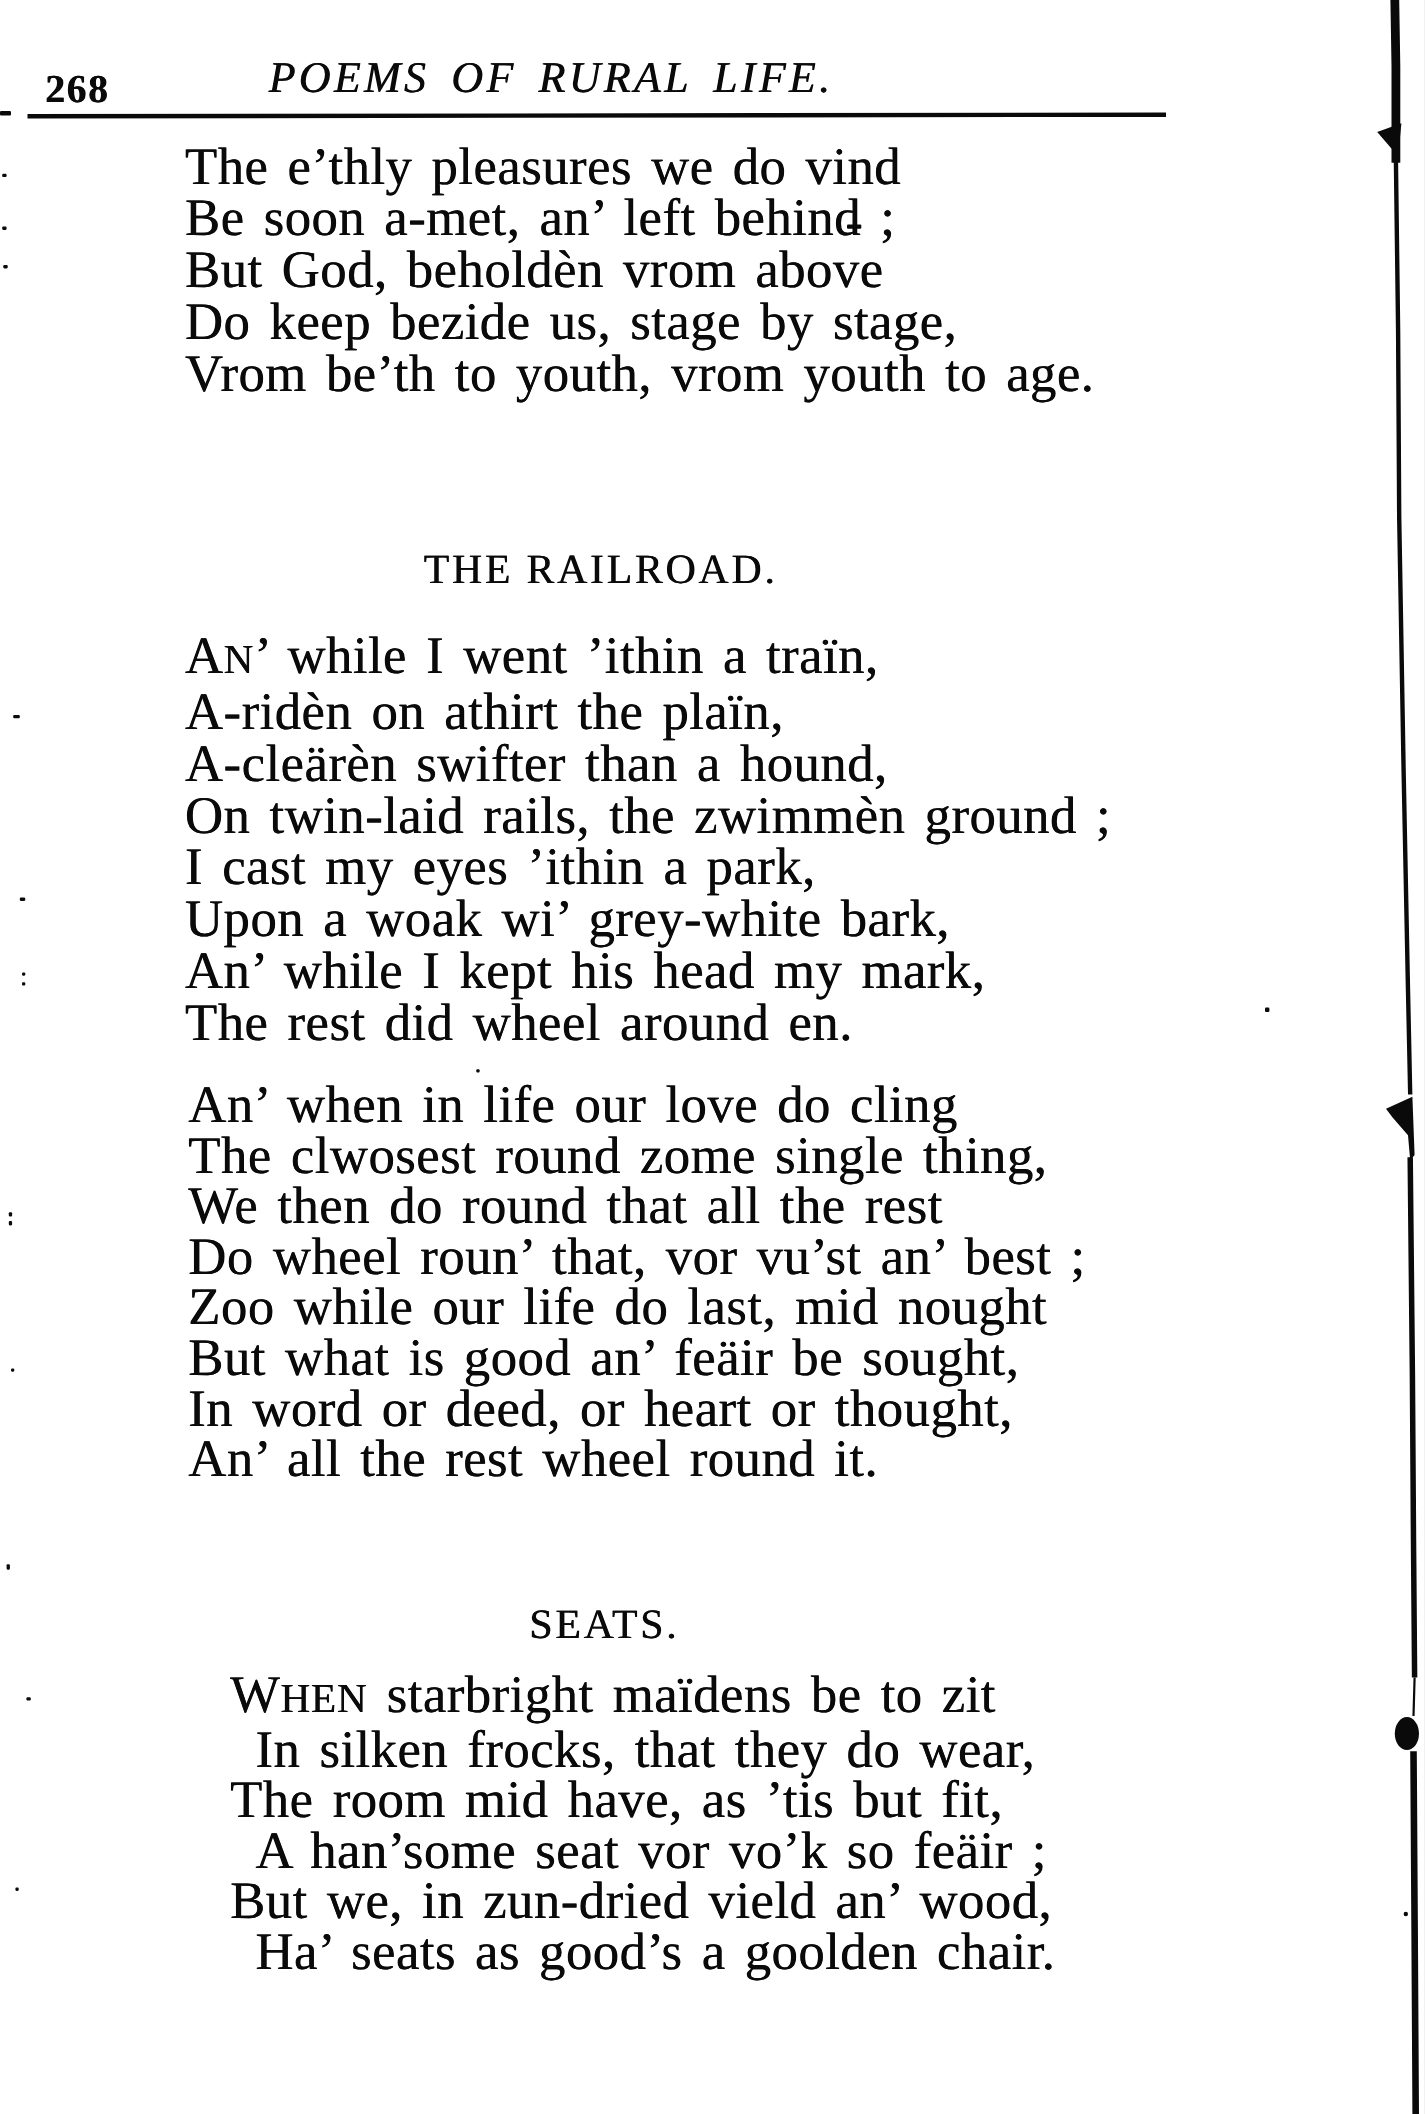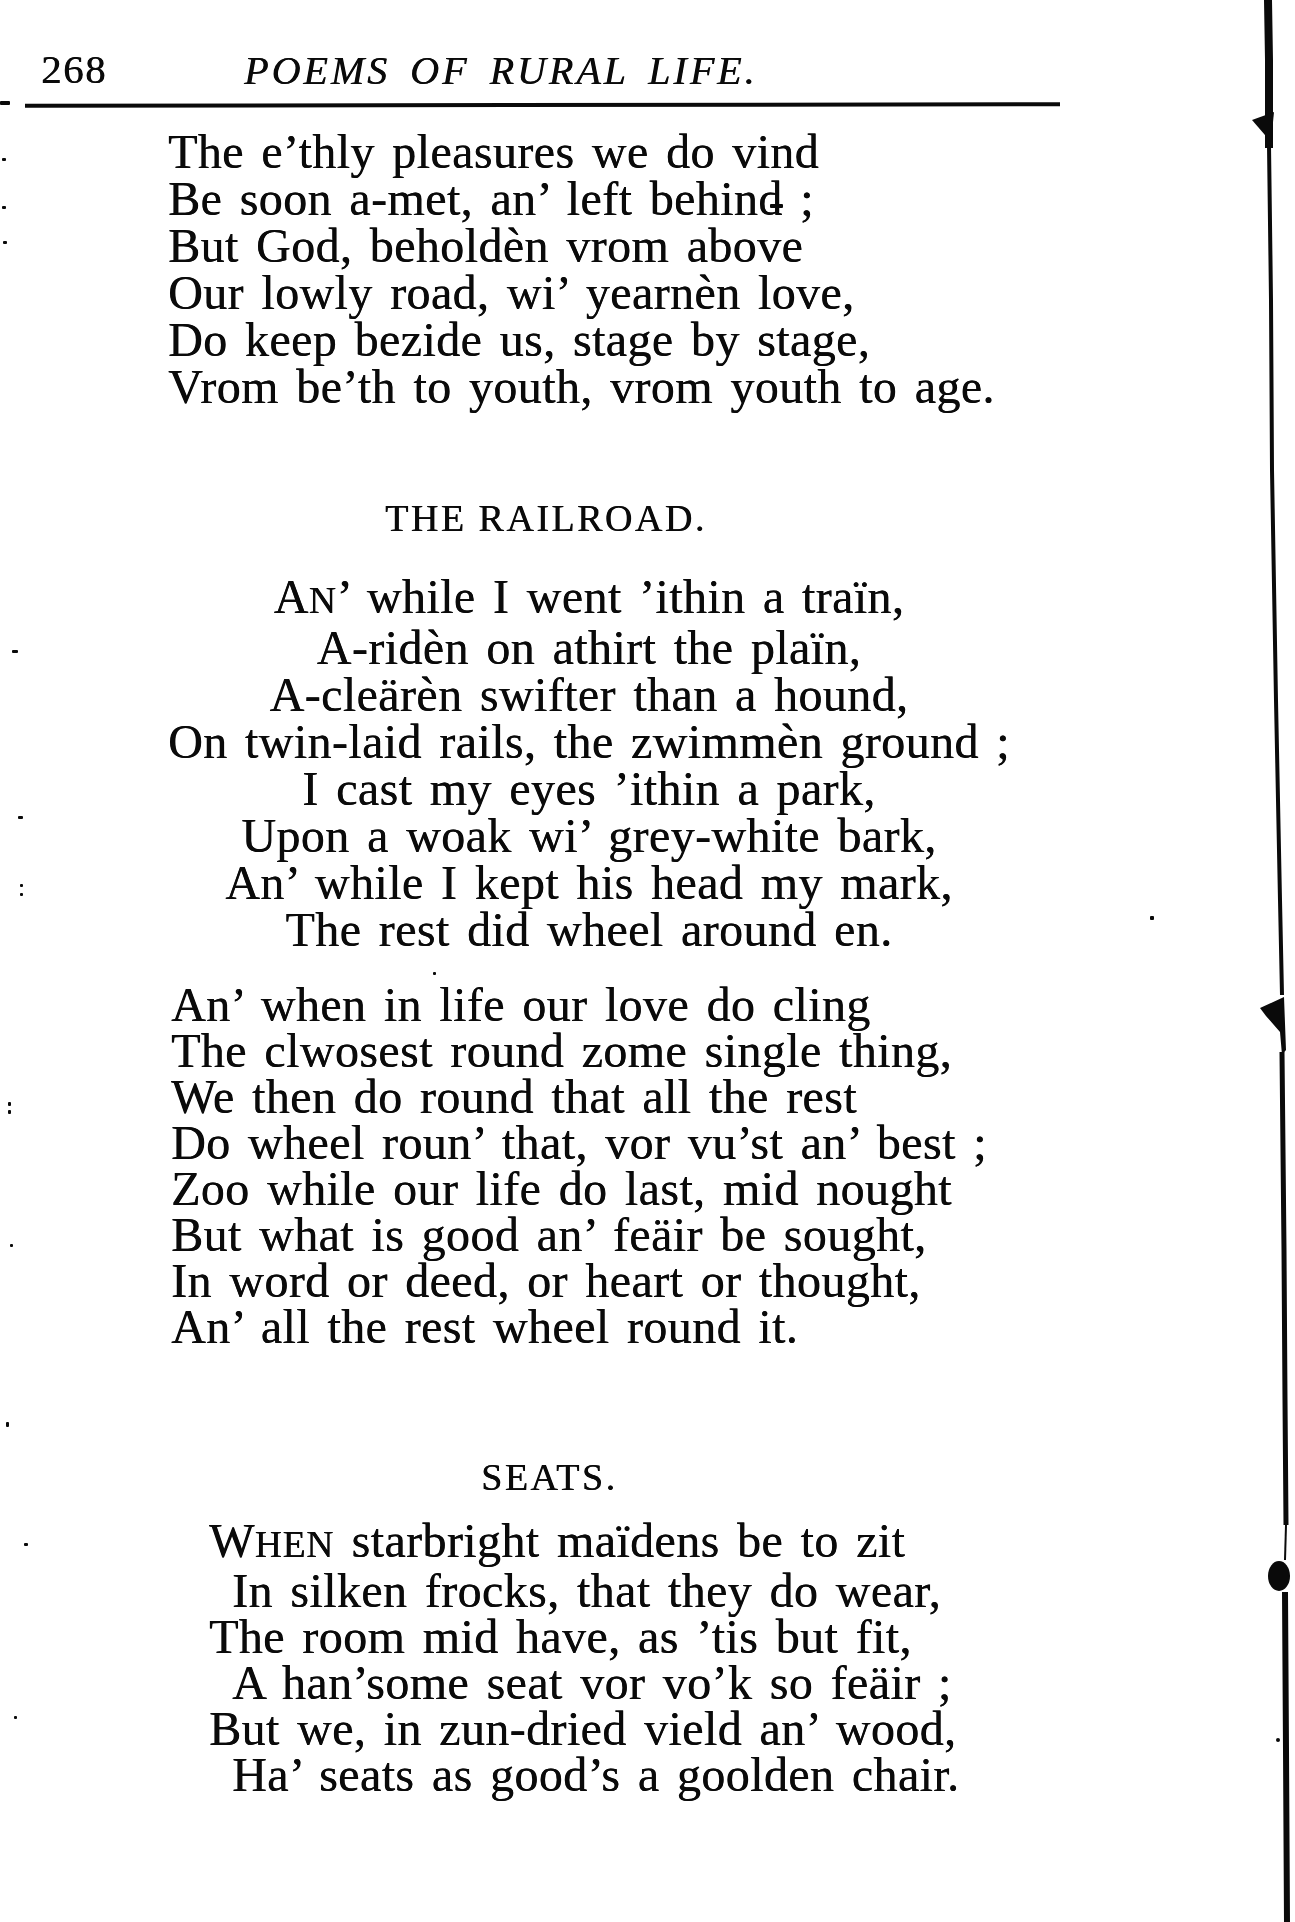--- a/index.html
+++ b/index.html
@@ -2,37 +2,37 @@
 <html><head>
 <meta charset="utf-8">
 <style>
   html,body { margin:0; padding:0; background:#e8e8e8; }
   .page {
     position:relative; width:1295px; height:1922px; margin:0 auto;
     background:#ffffff; overflow:hidden;
     font-family:"Liberation Serif","DejaVu Serif",serif; color:#0a0a0a;
   }
   .page-number {
-    position:absolute; left:41px; top:45px;
-    font-size:41px; font-weight:normal; letter-spacing:1.5px;
+    position:absolute; left:41px; top:60px;
+    font-size:36px; font-weight:bold; letter-spacing:1.5px;
     text-shadow:0.5px 0 0 currentColor;
   }
   .running-title {
     position:absolute; left:244px; top:47px;
     font-size:40px; font-style:italic; letter-spacing:3px; word-spacing:7px;
     white-space:nowrap; text-shadow:0.5px 0 0 currentColor;
   }
   .header-rule {
     position:absolute; left:25px; top:103px; width:1035px; height:4px;
     background:#0a0a0a; transform:rotate(-0.08deg);
   }
   .stanza { position:absolute; font-size:48px; letter-spacing:0.4px;
     word-spacing:5px; white-space:nowrap; text-shadow:0.4px 0 0 currentColor; }
   .st-a  { left:168px; top:128px;  line-height:47px; }
-  .st-b1 { left:168px; top:573px;  line-height:47px;text-align:center; }
+  .st-b1 { left:168px; top:573px;  line-height:47px; }
   .st-b2 { left:171px; top:982px;  line-height:46px; }
   .st-c  { left:209px; top:1518px; line-height:46px; }
   .st-c .indent { padding-left:23px; }
   .sc { font-size:0.78em; letter-spacing:0.8px; }
   .poem-title {
     position:absolute; font-size:38px; letter-spacing:2.5px;
     white-space:nowrap; text-shadow:0.5px 0 0 currentColor;
   }
   #title-railroad { left:385px; top:496px; }
   #title-seats    { left:481px; top:1455px; }
@@ -45,21 +45,20 @@
 <div class="page">
 
   <div class="page-number">268</div>
   <div class="running-title">POEMS OF RURAL LIFE.</div>
   <div class="header-rule"></div>
 
   <div class="stanza st-a">
     <div class="line">The e’thly pleasures we do vind</div>
     <div class="line">Be soon a-met, an’ left behind ;</div>
     <div class="line">But God, beholdèn vrom above</div>
-    <div class="line">Our lowly road, wi’ yearnèn love,</div>
     <div class="line">Do keep bezide us, stage by stage,</div>
     <div class="line">Vrom be’th to youth, vrom youth to age.</div>
   </div>
 
   <div class="poem-title" id="title-railroad">THE RAILROAD.</div>
 
   <div class="stanza st-b1">
     <div class="line"><span>A</span><span class="sc">N</span><span>’ while I went ’ithin a traïn,</span></div>
     <div class="line">A-ridèn on athirt the plaïn,</div>
     <div class="line">A-cleärèn swifter than a hound,</div>

